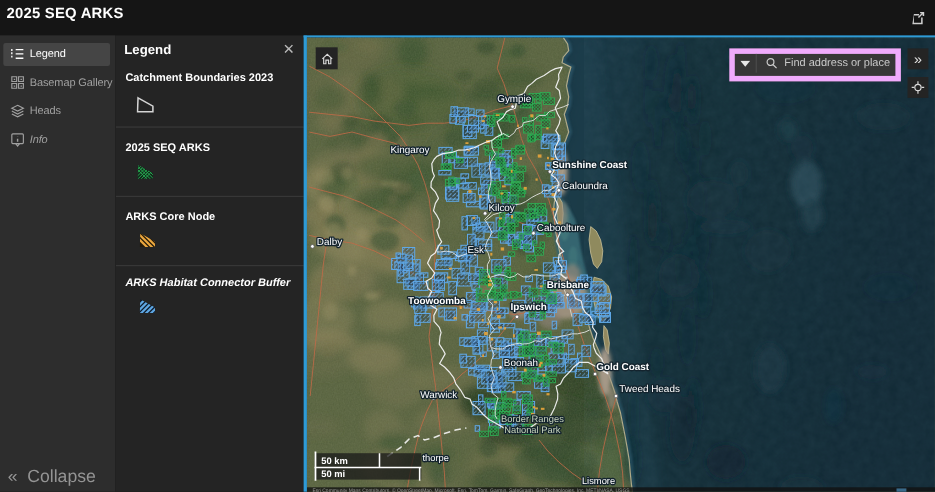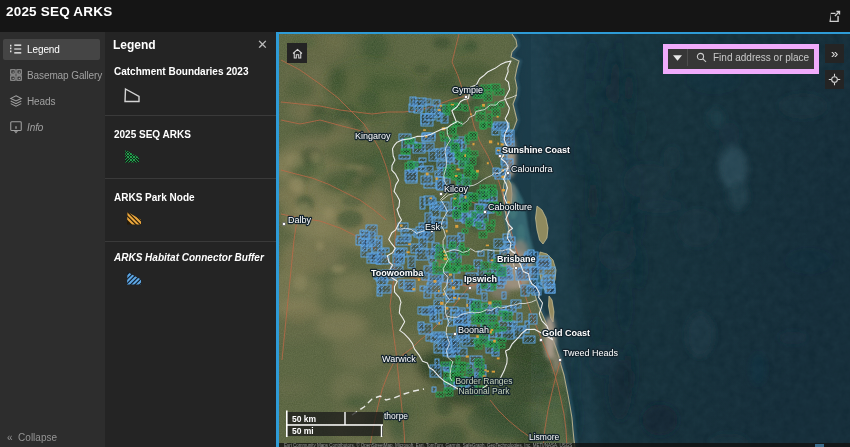--- a/index.html
+++ b/index.html
@@ -4,21 +4,21 @@
 * { margin:0; padding:0; box-sizing:border-box; }
 html,body { width:850px; height:447px; overflow:hidden; background:#161616; font-family:"Liberation Sans",sans-serif; }
 .header { position:absolute; left:0; top:0; width:850px; height:32px; background:#151515; z-index:30; }
 .header .title { position:absolute; left:6px; top:4px; font-size:13.5px; font-weight:700; color:#fff; letter-spacing:0.2px; }
 .hdr-ic { position:absolute; right:7px; top:8px; width:15px; height:15px; }
 .sidebar { position:absolute; left:0; top:32px; width:105px; height:415px; background:#2d2d2d; z-index:20; }
 .sb-item { position:absolute; left:3px; width:97px; height:21px; border-radius:2px; color:#a0a0a0; font-size:10px; letter-spacing:-0.1px; line-height:21px; }
 .sb-item .ic { position:absolute; left:6px; top:3px; width:14px; height:14px; }
 .sb-item .tx { position:absolute; left:24px; top:0; white-space:nowrap; }
 .sb-item.sel { background:#454545; color:#ffffff; }
-.collapse { position:absolute; left:7px; bottom:4px; color:#949494; font-size:10px; }
+.collapse { position:absolute; left:7px; bottom:4px; color:#949494; font-size:16px; }
 .panel { position:absolute; left:105px; top:32px; width:171px; height:415px; background:#242424; z-index:20; }
 .panel .ph { position:absolute; left:8px; top:6px; font-size:12px; font-weight:700; color:#fff; }
 .panel .px { position:absolute; right:8px; top:5px; font-size:13px; color:#bbbbbb; }
 .litem .t { position:absolute; left:9px; font-size:10px; font-weight:700; color:#fff; white-space:nowrap; }
 .sep { position:absolute; left:0; width:171px; height:1px; background:#3a3a3a; }
 .bluebrd-v { position:absolute; left:276px; top:32px; width:3px; height:415px; background:#2e9bd6; z-index:25; }
 .bluebrd-h { position:absolute; left:276px; top:32px; width:574px; height:2px; background:#2e9bd6; z-index:25; }
 .map { position:absolute; left:279px; top:34px; width:571px; height:413px; z-index:1; }
 .mbtn { position:absolute; background:#242424; z-index:10; display:flex; align-items:center; justify-content:center; }
 .search { position:absolute; left:663px; top:44px; width:156px; height:30px; background:#373737; border:5px solid #f0abfc; z-index:10; }
@@ -90,21 +90,21 @@
           <rect width="17" height="17" fill="#12281b"></rect>
           <g stroke="#25aa50" stroke-width="0.9">
     <path d="M-6 0 l17 17 M-3 0 l17 17 M0 0 l17 17 M3 0 l14 14 M6 0 l11 11 M9 0 l8 8 M12 0 l5 5"></path>
     <path d="M23 0 l-17 17 M20 0 l-17 17 M17 0 l-17 17 M14 0 l-14 14 M11 0 l-11 11 M8 0 l-8 8 M5 0 l-5 5"></path>
           </g>
         </g>
       </svg>
   </div>
   <div class="sep" style="top:146px;"></div>
   <div class="litem">
-      <div class="t" style="top:160px;">ARKS Park Node</div>
+      <div class="t" style="top:160px;">ARKS Core Node</div>
     <svg style="position:absolute;left:21px;top:177px;" width="17" height="17" viewBox="0 0 17 17">
         <defs>
           <clipPath id="sw2">
             <path d="M1.5 3 L15 10.5 L15 15.5 L1 15.5 Z"></path>
           </clipPath>
         </defs>
         <g clip-path="url(#sw2)">
           <rect width="17" height="17" fill="#241a08"></rect>
           <g stroke="#eaa63e" stroke-width="2">
     <path d="M-8 0 l17 17 M-3.5 0 l17 17 M1 0 l16 16 M5.5 0 l11.5 11.5 M10 0 l7 7 M14.5 0 l2.5 2.5"></path>

